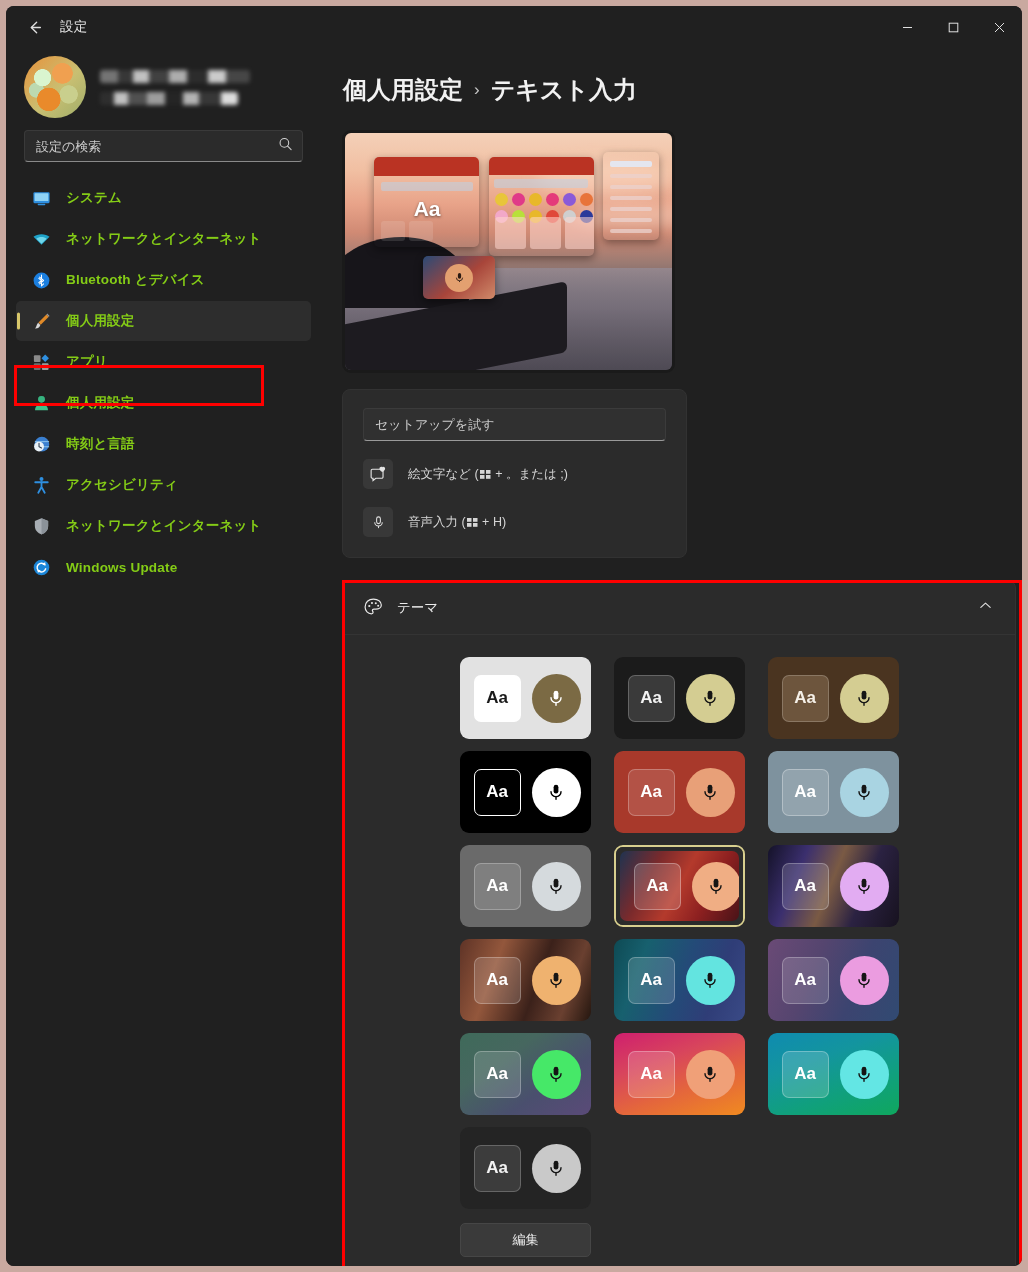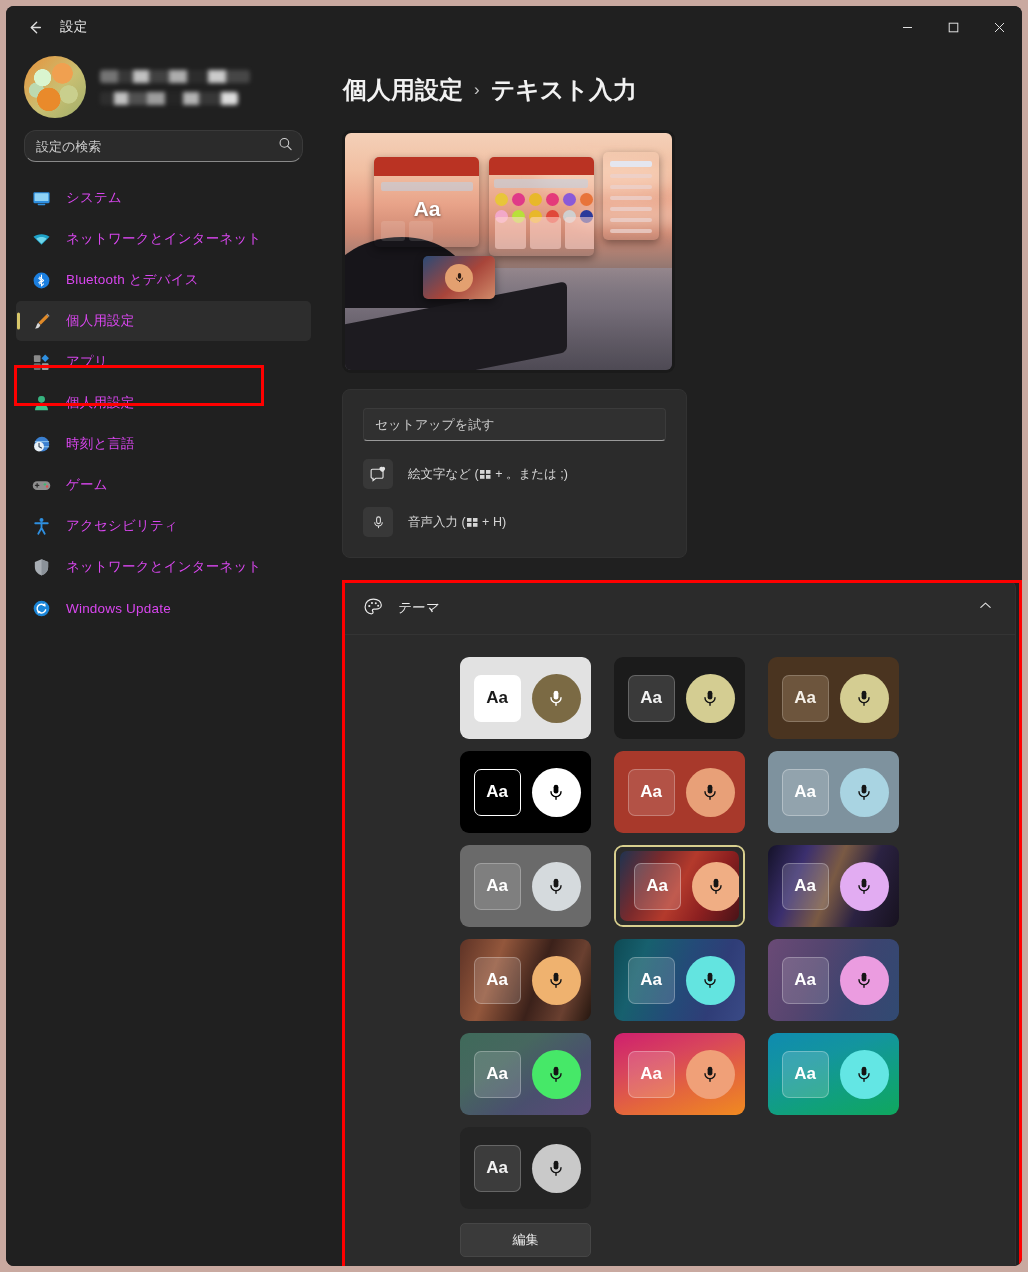--- a/index.html
+++ b/index.html
@@ -95,21 +95,21 @@
 
   .search-wrap {
     margin: 4px 10px 16px 10px;
     position: relative;
   }
   .search-box {
     width: 100%; height: 32px;
     background: #2b2b2b;
     border: 1px solid #3a3a3a;
     border-bottom: 1px solid #8a8a8a;
-    border-radius: 12px;
+    border-radius: 4px;
     color: #0ea5e9; font-size: 13px;
     padding: 0 32px 0 11px;
     font-family: inherit;
     outline: none;
   }
   .search-box::placeholder { color: #cfcfcf; }
   .search-icon {
     position: absolute; right: 10px; top: 50%; transform: translateY(-50%);
     color: #d0d0d0; pointer-events: none;
   }
@@ -129,21 +129,21 @@
     content: ""; position: absolute;
     left: 1px; top: 50%; transform: translateY(-50%);
     width: 3px; height: 17px;
     background: #d8c76a; border-radius: 2px;
   }
   .nav-ico {
     width: 26px; flex: 0 0 26px; height: 20px;
     display: flex; align-items: center; justify-content: center;
     margin-right: 12px;
   }
-  .nav-label { font-size: 13.5px; color: #d946ef; letter-spacing: .2px; }
+  .nav-label { font-size: 13.5px; color: #84cc16; letter-spacing: .2px; font-weight: bold; }
 
   
   .annot {
     position: absolute;
     border: 3px solid #fe0000;
     pointer-events: none;
     z-index: 50;
   }
   #annot-sidebar { left: 8px; top: 317px; width: 250px; height: 41px; }
   #annot-theme   { left: 0px; top: 0px; width: 680px; height: 701px; }
@@ -281,21 +281,21 @@
     border: 1px solid #333;
     border-radius: 8px;
     overflow: hidden;
   }
   .theme-head {
     height: 54px; display: flex; align-items: center;
     padding: 0 22px 0 20px; cursor: pointer;
     border-bottom: 1px solid #343434;
   }
   .palette-ico { width: 28px; flex: 0 0 28px; color: #e8e8e8; display:flex; align-items:center; }
-  .theme-title { font-size: 13.5px; color: #ededed; margin-left: 6px; flex: 1; font-style: italic; }
+  .theme-title { font-size: 13.5px; color: #ededed; margin-left: 6px; flex: 1; }
   .chev { color: #dcdcdc; }
 
   .theme-body { padding: 22px 0 26px 0; background: #2b2b2b; }
   .theme-grid {
     display: grid;
     grid-template-columns: repeat(3, 131px);
     justify-content: center;
     column-gap: 23px; row-gap: 12px;
     margin: 0 auto;
     width: 439px;
@@ -477,31 +477,20 @@
             <svg width="19" height="19" viewBox="0 0 20 20">
               <circle cx="10.4" cy="9.6" r="7.8" fill="#3a7fd0"></circle>
               <path d="M3 7 H18 M3 12.4 H18" stroke="#9fd2f2" stroke-width=".9"></path>
               <circle cx="7.4" cy="12.2" r="5.2" fill="#eaf2f8"></circle>
               <path d="M7.4 8.6 V12.2 L10 13.6" stroke="#2a3a4a" stroke-width="1.1" fill="none" stroke-linecap="round"></path>
             </svg>
           </span>
           <span class="nav-label">時刻と言語</span>
         </div>
 
-        <div class="navitem">
-          <span class="nav-ico">
-            <svg width="19" height="19" viewBox="0 0 20 20">
-              <rect x="0.8" y="5.4" width="18.4" height="9.4" rx="4.6" fill="#8f8f8f"></rect>
-              <path d="M5.4 8 V11.6 M3.6 9.8 H7.2" stroke="#2b2b2b" stroke-width="1.3" stroke-linecap="round"></path>
-              <circle cx="13.6" cy="8.8" r="1.25" fill="#3fb86e"></circle>
-              <circle cx="15.9" cy="11" r="1.25" fill="#e05050"></circle>
-            </svg>
-          </span>
-          <span class="nav-label">ゲーム</span>
-        </div>
 
         <div class="navitem">
           <span class="nav-ico">
             <svg width="19" height="19" viewBox="0 0 20 20">
               <circle cx="10" cy="3.2" r="2.1" fill="#2e8fe0"></circle>
               <path d="M3.4 6.6 H16.6" stroke="#2e8fe0" stroke-width="1.9" stroke-linecap="round"></path>
               <path d="M10 6.6 V11.6 M10 11.6 L6.6 17.6 M10 11.6 L13.4 17.6" stroke="#2e8fe0" stroke-width="1.9" stroke-linecap="round" fill="none"></path>
             </svg>
           </span>
           <span class="nav-label">アクセシビリティ</span>

